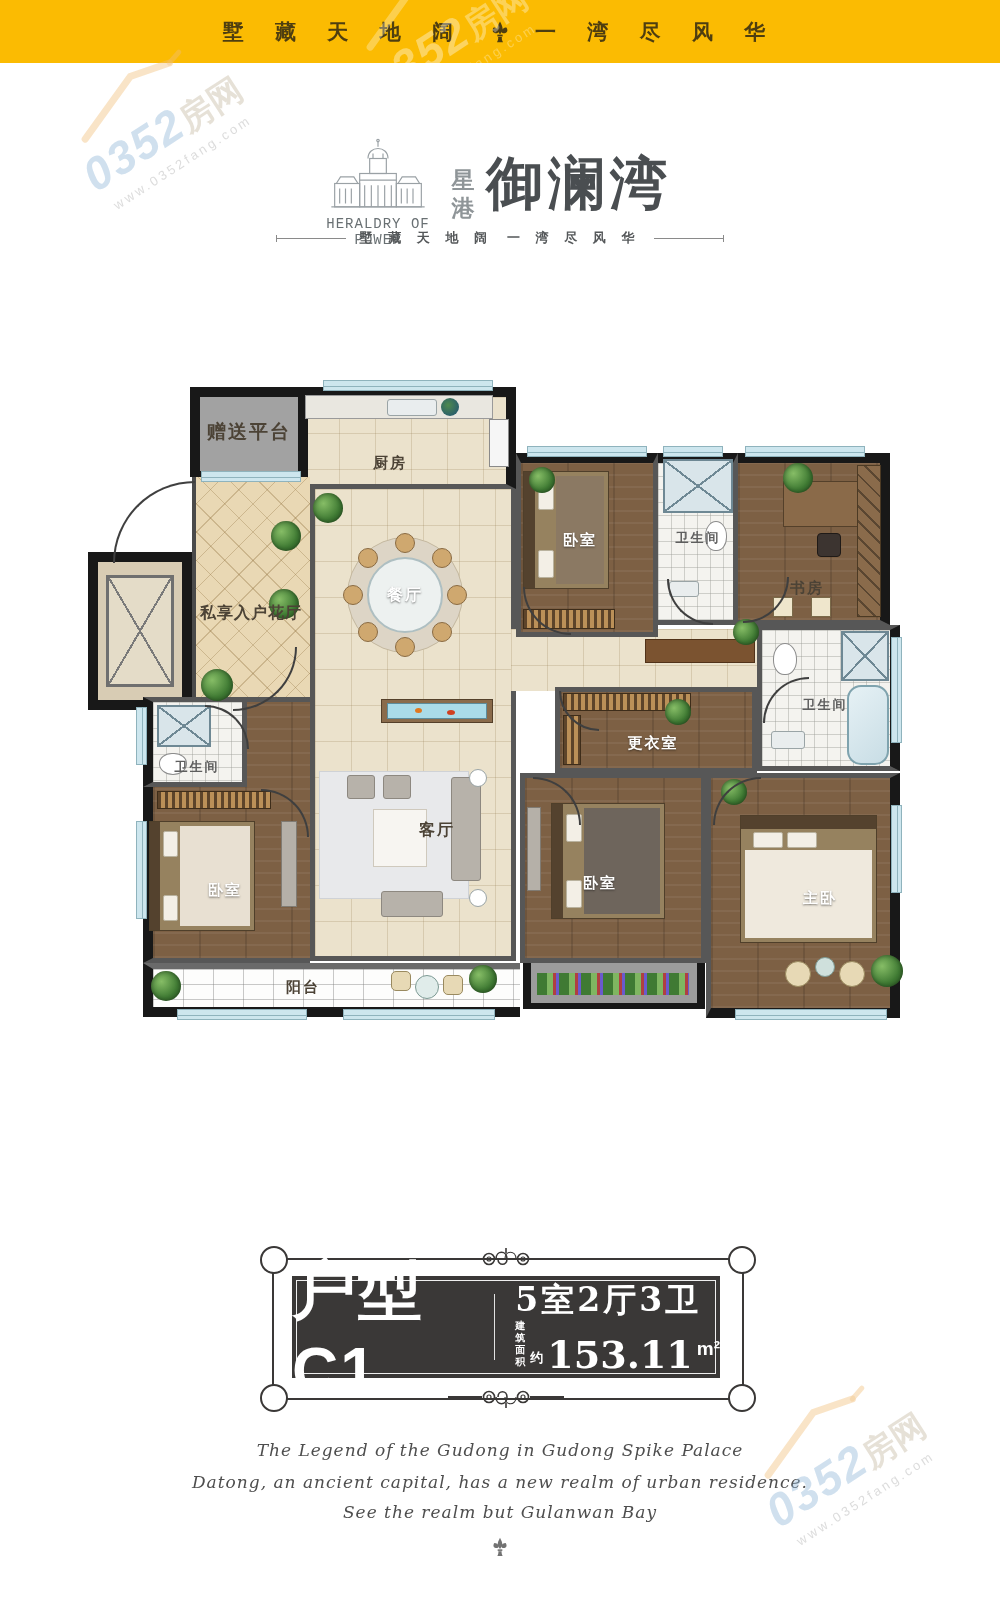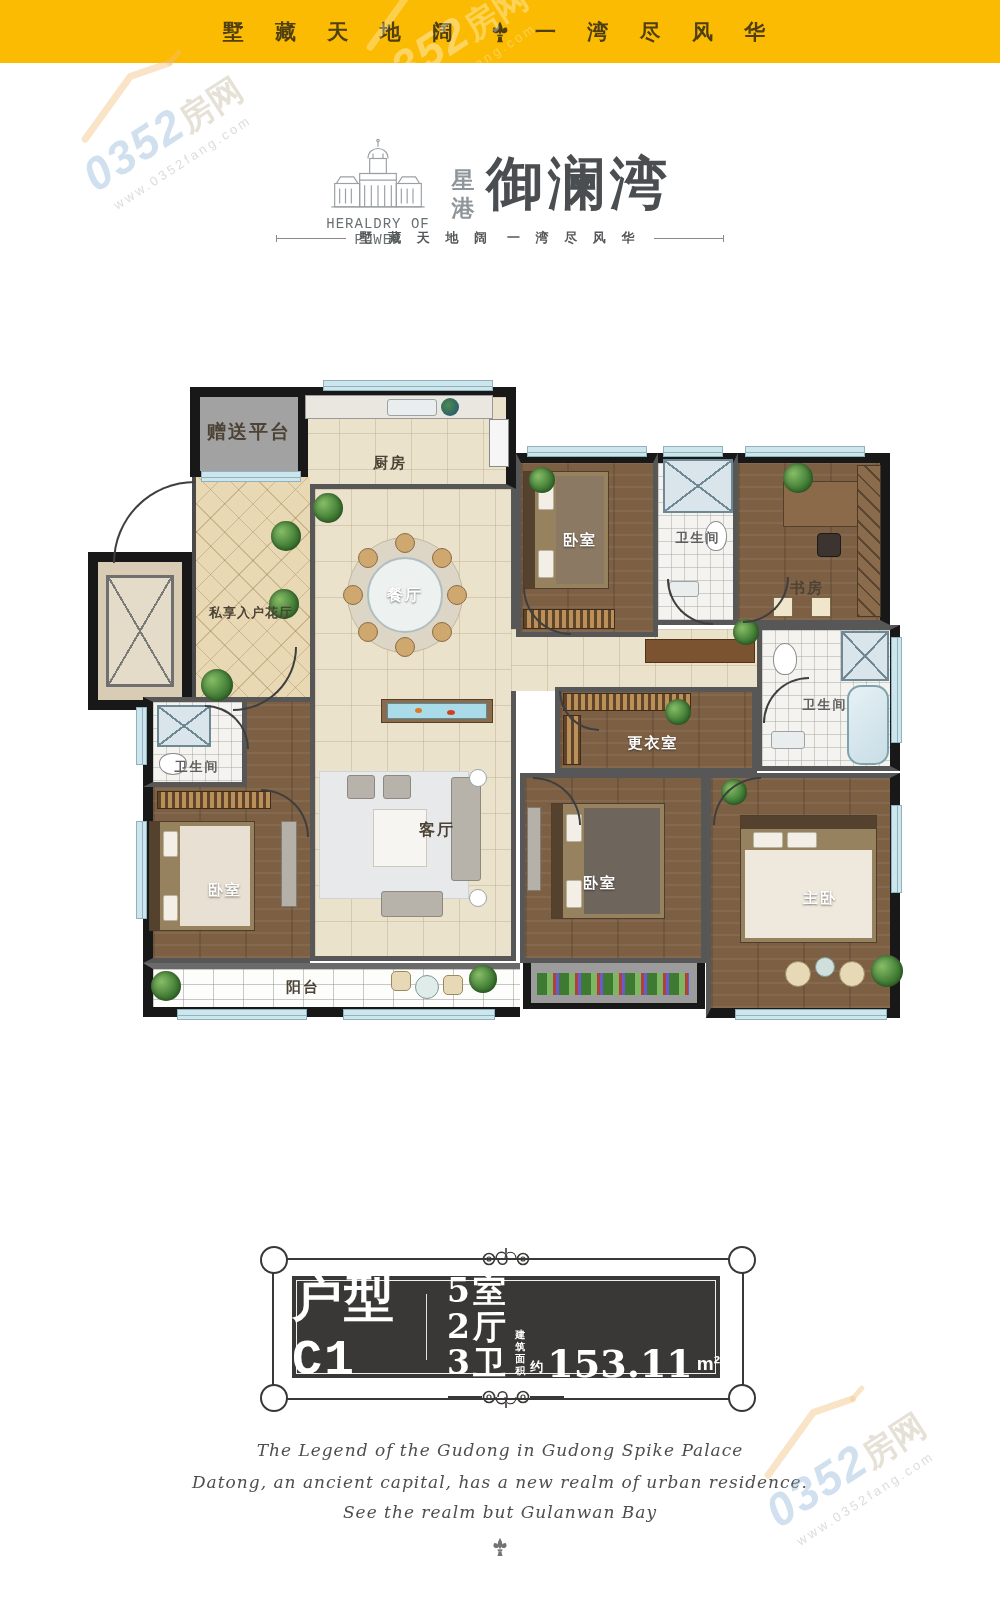--- a/index.html
+++ b/index.html
@@ -72,29 +72,29 @@
   .hb{position:absolute;background:#54422e}
   .pw{position:absolute;background:#f3efe6;border:1px solid #b9b29e;border-radius:2px}
   .dv{position:absolute;background:#8b7963}
   .sofa{background:#b7b2aa;border:1px solid #8d8880;border-radius:3px}
   
   .badge-frame{position:absolute;left:272px;top:1258px;width:468px;height:138px;border:2px solid #3a3837;background:#fff;z-index:2}
   .notch{position:absolute;width:24px;height:24px;border:2px solid #3a3837;border-radius:50%;background:#fff;z-index:3}
   .badge-slab{position:absolute;left:292px;top:1276px;width:428px;height:102px;background:#3a3837;z-index:4}
   .badge-pin{position:absolute;left:4px;top:4px;right:4px;bottom:4px;border:1px solid rgba(255,255,255,.92)}
   .badge-content{position:absolute;left:0;top:0;right:0;bottom:0;display:flex;align-items:center;justify-content:center;gap:20px;color:#fff}
-  .badge-unit{font-family:Liberation Mono, monospace;font-weight:bold;font-size:50px;letter-spacing:2px}
+  .badge-unit{font-family:Liberation Sans, sans-serif;font-weight:bold;font-size:64px;letter-spacing:2px}
   .badge-div{width:1px;height:66px;background:rgba(255,255,255,.85)}
-  .badge-right{display:flex;flex-direction:row;justify-content:flex-end}
+  .badge-right{display:flex;flex-direction:column;justify-content:flex-end}
   .badge-rooms{font-family:"DejaVu Serif",serif;font-weight:bold;font-size:33px;letter-spacing:3px;line-height:1.1}
   .badge-area{display:flex;align-items:flex-end;gap:4px;margin-top:2px}
   .badge-area .stack{display:flex;flex-direction:column;font-size:10px;line-height:1.2;font-weight:bold;letter-spacing:1px;padding-bottom:4px}
   .badge-area .approx{font-size:13px;font-weight:bold;padding-bottom:5px}
   .badge-area .val{font-family:"DejaVu Serif",serif;font-weight:bold;font-size:38px;line-height:.9}
-  .badge-area .sq{font-size:19px;font-weight:bold;padding-bottom:6px}
+  .badge-area .sq{font-size:19px;font-weight:bold;padding-bottom:12px}
   .scroll-orn{position:absolute;z-index:5}
   
   .script-line{position:absolute;left:0;width:1000px;text-align:center;
      font-family:"DejaVu Serif",serif;font-style:italic;font-size:17px;color:#4e4e4e;letter-spacing:1px}
   
   .wm{position:absolute;z-index:9;text-align:center;transform:rotate(-33deg);opacity:.75}
   .wmrow{white-space:nowrap}
   .wmnum{font-size:46px;font-weight:bold;font-style:italic;color:rgba(140,180,215,.55);letter-spacing:2px}
   .wmcn{font-size:34px;font-weight:bold;color:rgba(190,175,150,.5)}
   .wmurl{font-size:13px;letter-spacing:3px;color:rgba(170,170,170,.55);margin-top:2px}
@@ -352,21 +352,21 @@
   <div class="plant" style="left:648px;top:244px;width:26px;height:26px"></div>
   <div class="plant" style="left:580px;top:324px;width:26px;height:26px"></div>
   <div class="plant" style="left:66px;top:596px;width:30px;height:30px"></div>
   <div class="plant" style="left:384px;top:590px;width:28px;height:28px"></div>
   <div class="plant" style="left:786px;top:580px;width:32px;height:32px"></div>
   <div class="plant" style="left:636px;top:404px;width:26px;height:26px"></div>
 
   <div class="lab d" style="left:164px;top:57px;font-size:19px">赠送平台</div>
   <div class="lab d" style="left:305px;top:88px">厨房</div>
   <div class="lab w" style="left:320px;top:220px;font-size:16px">餐厅</div>
-  <div class="lab d" style="left:166px;top:238px;font-size:13px;letter-spacing:1px">私享入户花厅</div>
+  <div class="lab d" style="left:166px;top:238px;font-size:16px;letter-spacing:1px">私享入户花厅</div>
   <div class="lab w" style="left:495px;top:165px">卧室</div>
   <div class="lab g" style="left:613px;top:163px;font-size:13px">卫生间</div>
   <div class="lab d" style="left:722px;top:213px">书房</div>
   <div class="lab g" style="left:740px;top:330px;font-size:13px">卫生间</div>
   <div class="lab w" style="left:568px;top:368px">更衣室</div>
   <div class="lab d" style="left:352px;top:455px;font-size:16px">客厅</div>
   <div class="lab g" style="left:112px;top:392px;font-size:13px">卫生间</div>
   <div class="lab w" style="left:140px;top:515px">卧室</div>
   <div class="lab w" style="left:515px;top:508px">卧室</div>
   <div class="lab w" style="left:735px;top:523px">主卧</div>

